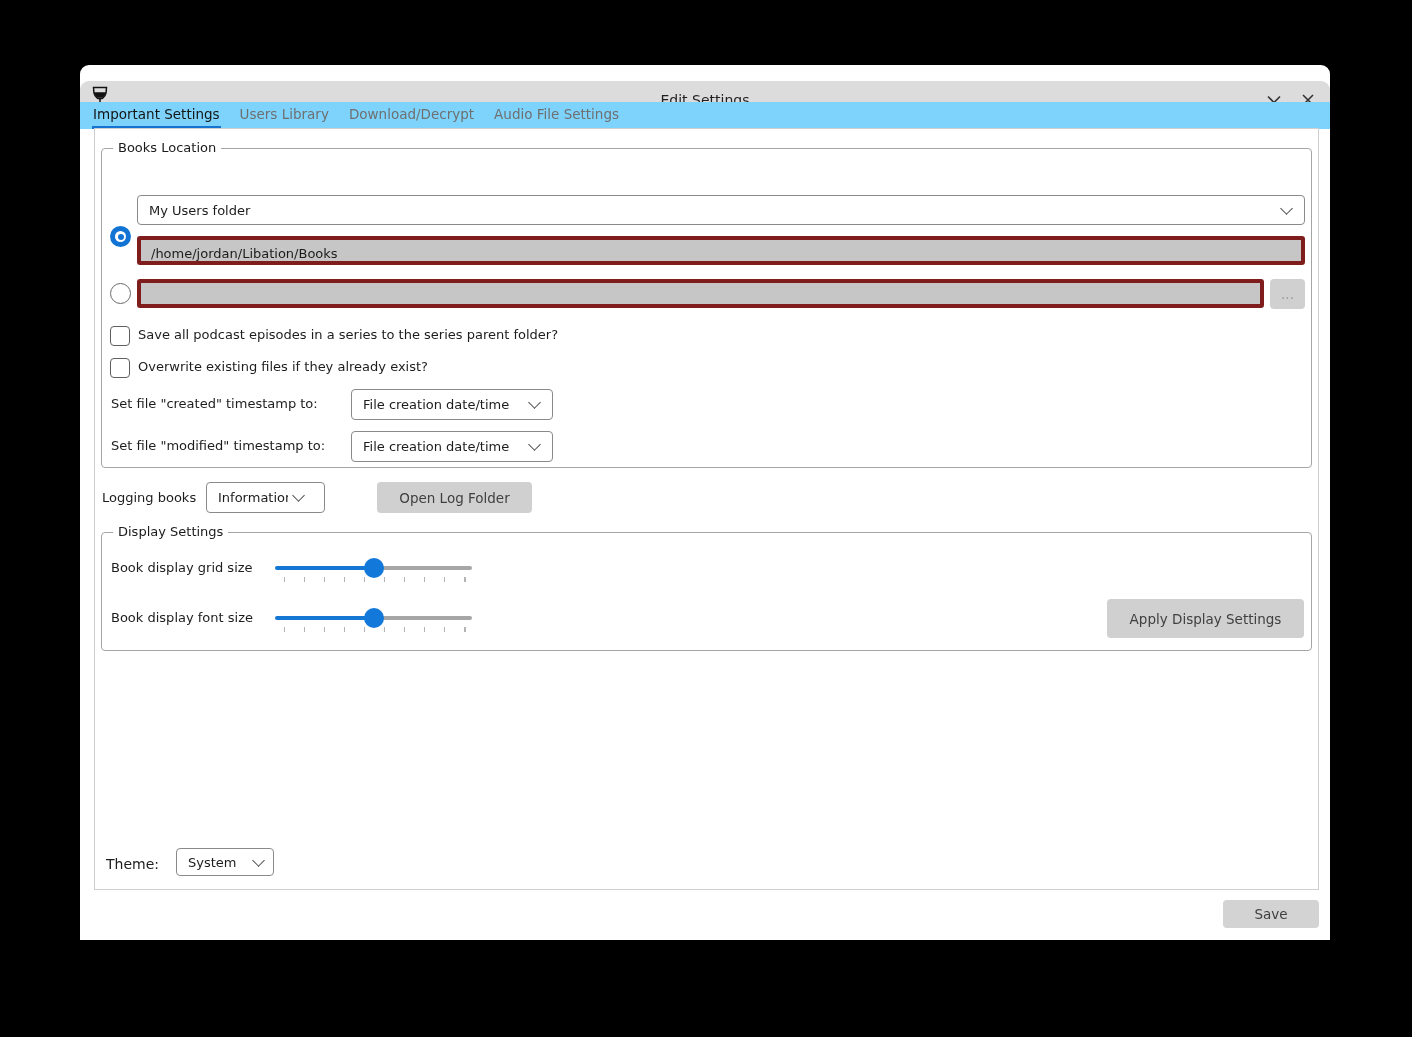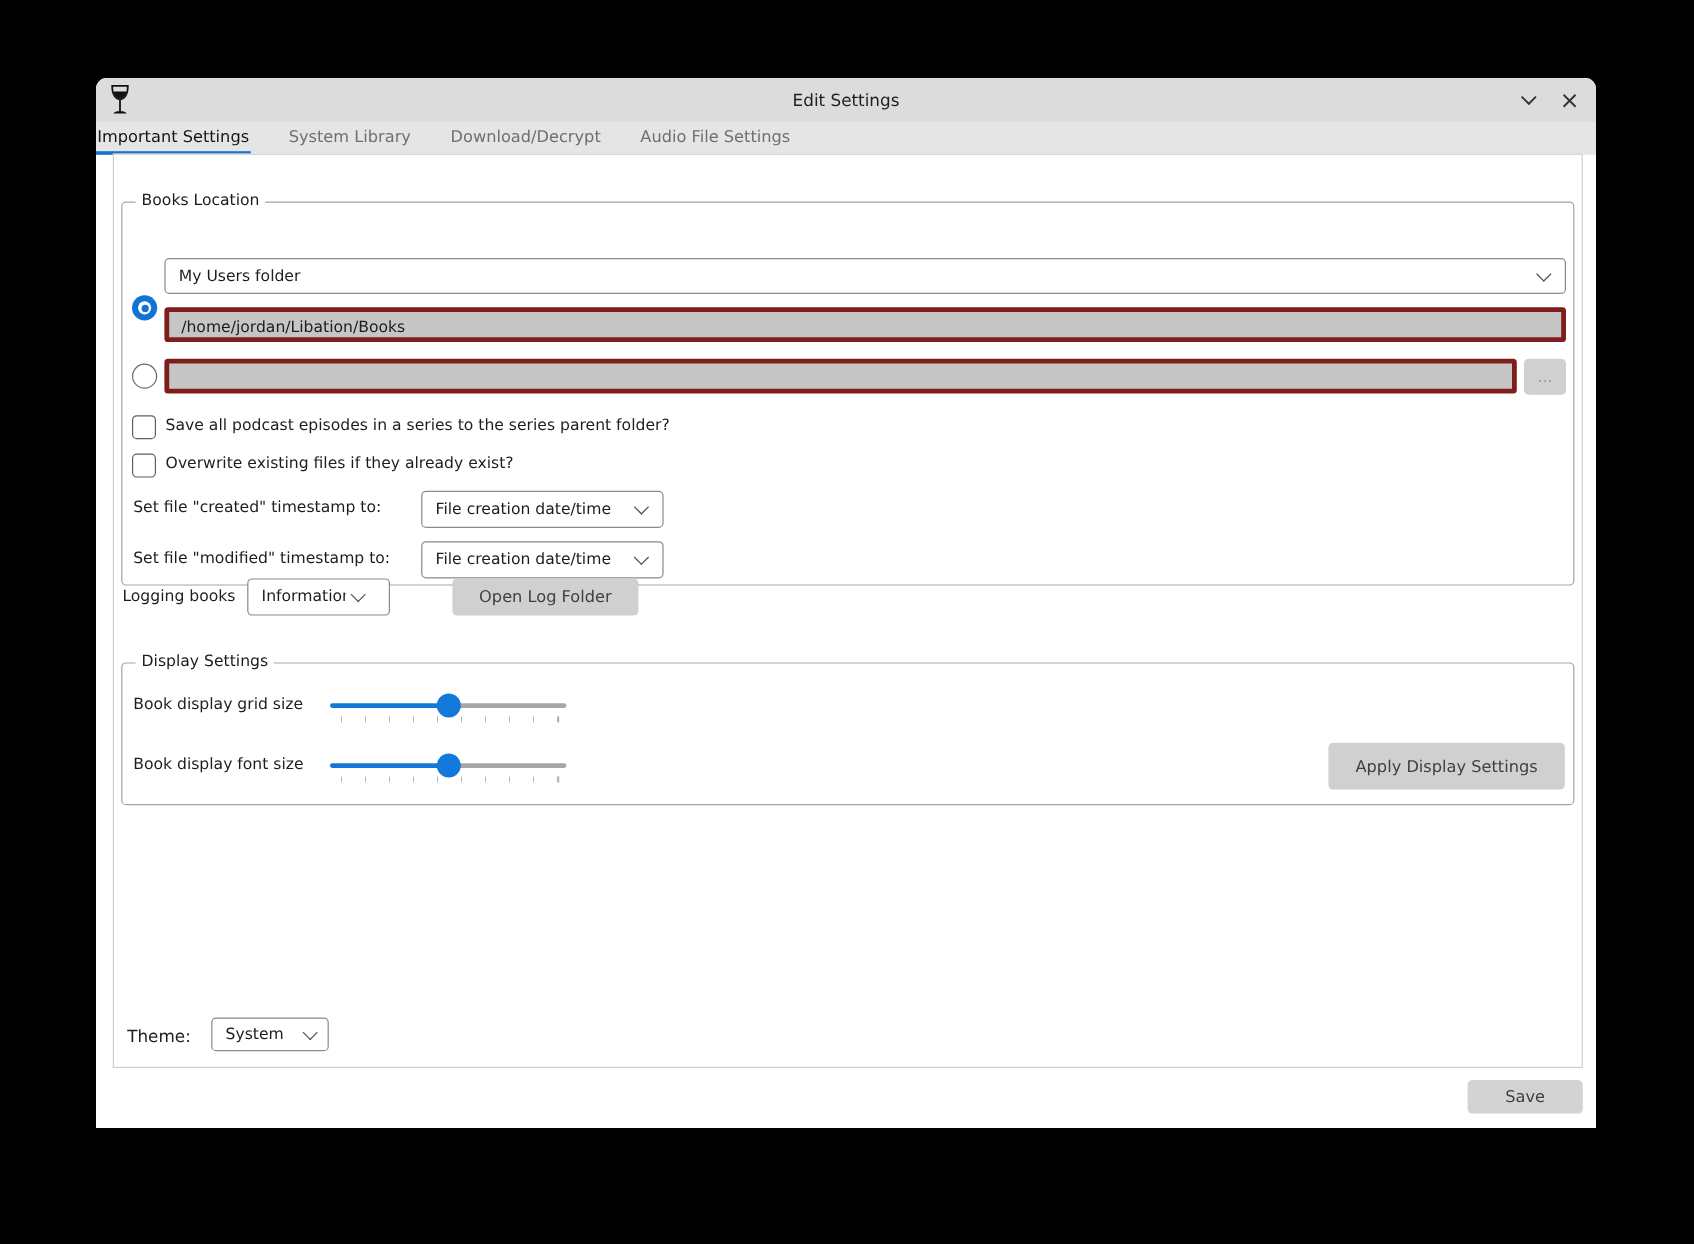--- a/index.html
+++ b/index.html
@@ -1,38 +1,38 @@
 <!DOCTYPE html>
 <html><head>
 <meta charset="utf-8">
 <style>
   html,body{margin:0;padding:0;background:#000;width:1412px;height:1037px;overflow:hidden;
     font-family:"DejaVu Sans","Liberation Sans",sans-serif;font-size:13px;color:#1b1b1b;
     -webkit-font-smoothing:antialiased;}
   .window{position:absolute;left:80px;top:65px;width:1250px;height:875px;background:#fff;
     border-radius:9px 9px 0 0;}
   
-  .titlebar{position:absolute;left:0;top:0;right:0;height:37px;background:#dcdcdc;
+  .titlebar{position:absolute;left:0;top:16px;right:0;height:37px;background:#dcdcdc;
     border-radius:9px 9px 0 0;display:flex;align-items:center;padding-left:29px;}
   .app-icon{position:absolute;left:11px;top:5px;width:18px;height:27px;}
   .title{position:absolute;left:0;right:0;text-align:center;font-size:14px;color:#1f1f1f;}
   .winbtns{position:absolute;right:8px;top:0;height:37px;display:flex;align-items:center;gap:6px;}
   .winbtn{width:28px;height:28px;display:flex;align-items:center;justify-content:center;
     border-radius:4px;cursor:default;}
   .winbtn svg{display:block;}
   
-  .tabbar{position:absolute;left:0;top:37px;right:0;height:27px;background:#e5e5e5;
-    display:flex;align-items:stretch;gap:31px;}
+  .tabbar{position:absolute;left:0;top:37px;right:0;height:27px;background:#7dd3fc;
+    display:flex;align-items:stretch;padding-left:12px;gap:18px;}
   .tab{display:flex;align-items:center;border-bottom:3px solid transparent;
     padding:0 1px;color:#6f6f6f;font-size:13.5px;}
   .tab.active{color:#151515;border-bottom-color:#1474cf;}
   
   .panel{position:absolute;left:14px;top:63px;width:1223px;height:760px;background:#fff;
     border:1px solid #cfcfcf;}
-  .fieldset{position:absolute;border:1px solid #a5a5a5;border-radius:4px;background:#fff;margin-top:20px;}
+  .fieldset{position:absolute;border:1px solid #a5a5a5;border-radius:4px;background:#fff;}
   .legend{position:absolute;top:-9px;left:11px;background:#fff;padding:0 5px;
     font-size:13px;color:#1b1b1b;}
   #books-box{left:6px;top:19px;width:1209px;height:318px;}
   #display-box{left:6px;top:403px;width:1209px;height:117px;}
   .desc{position:absolute;left:14px;top:15px;color:#1d1d1d;}
   
   .combo{position:absolute;background:#fff;border:1px solid #8a8a8a;border-radius:4px;
     display:flex;align-items:center;box-sizing:border-box;}
   .combo .val{flex:1;padding-left:11px;white-space:nowrap;overflow:hidden;color:#1c1c1c;}
   .chev{width:8px;height:8px;border-right:1.5px solid #4d4d4d;border-bottom:1.5px solid #4d4d4d;
@@ -97,21 +97,21 @@
             <line x1="1" y1="1" x2="11" y2="11" stroke="#333" stroke-width="1.6"></line>
             <line x1="11" y1="1" x2="1" y2="11" stroke="#333" stroke-width="1.6"></line>
           </svg>
         </span>
       </div>
     </div>
   </div>
 
   <div class="tabbar">
     <div class="tab active">Important Settings</div>
-    <div class="tab">System Library</div>
+    <div class="tab">Users Library</div>
     <div class="tab">Download/Decrypt</div>
     <div class="tab">Audio File Settings</div>
   </div>
 
   <div class="panel">
 
     <div class="fieldset" id="books-box">
       <span class="legend">Books Location</span>
 
       <div class="combo" style="left:35px;top:46px;width:1168px;height:30px;">

